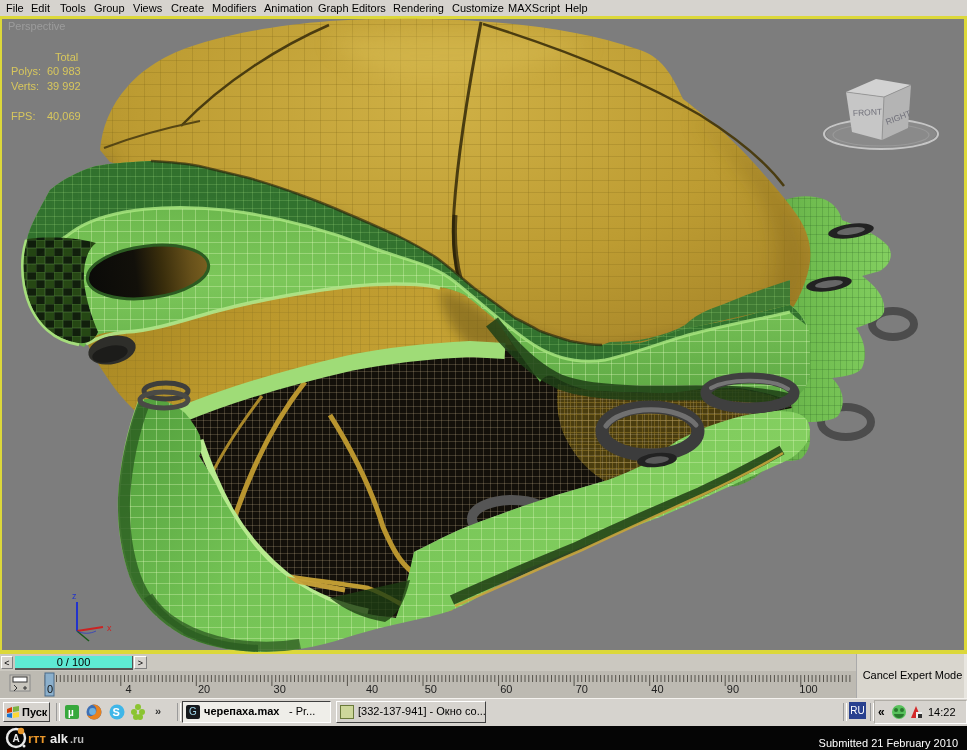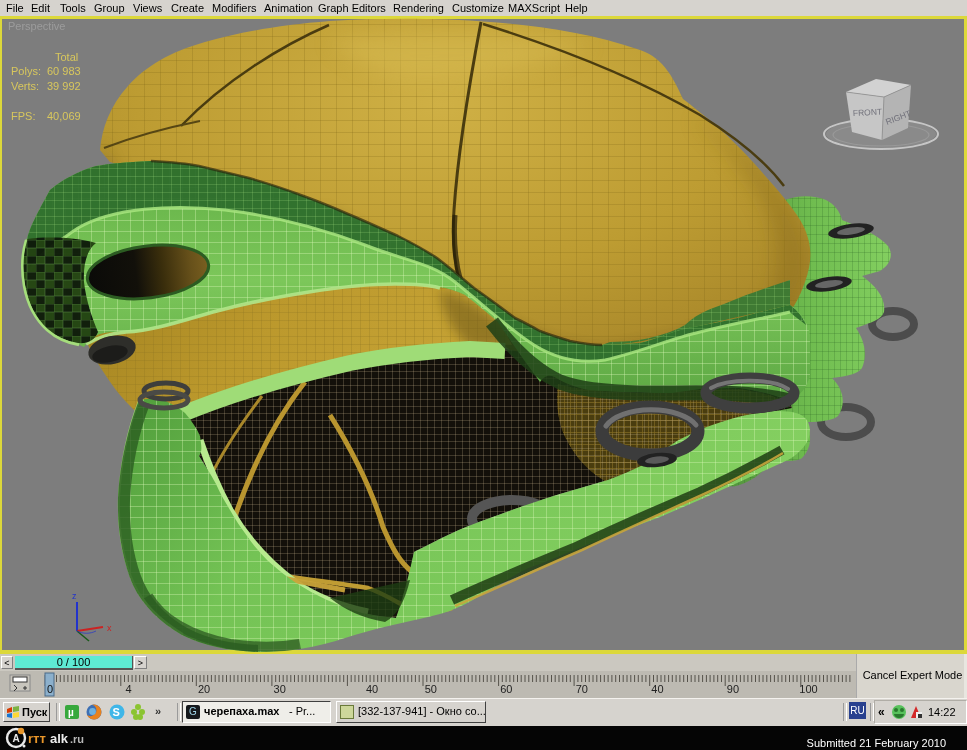--- a/index.html
+++ b/index.html
@@ -547,16 +547,16 @@
   <div id="blackbar" style="position:absolute;left:0;top:726px;width:967px;height:24px;background:#050505;">
     <svg width="180" height="24" xmlns="http://www.w3.org/2000/svg" style="position:absolute;left:4px;top:0;">
       <circle cx="12" cy="12" r="9" fill="none" stroke="#e8e8e8" stroke-width="2.4"></circle>
       <text x="8.5" y="16" font-size="10" fill="#e8e8e8" font-weight="bold">A</text>
       <circle cx="17" cy="5" r="3.2" fill="#e8962a"></circle>
       <circle cx="20" cy="20" r="1.5" fill="#e8e8e8"></circle>
       <text x="24" y="17" font-size="13" fill="#e8962a" font-weight="bold">rтт</text>
       <text x="46" y="17" font-size="13" fill="#ececec" font-weight="bold">alk</text>
       <text x="66" y="17" font-size="11" fill="#b8b8b8" font-weight="bold">.ru</text>
     </svg>
-    <span style="position:absolute;right:21px;top:11px;font-size:11px;color:#fff;padding-left:18px;">Submitted 21 February 2010</span>
+    <span style="position:absolute;right:9px;top:11px;font-size:11px;color:#fff;padding-left:18px;">Submitted 21 February 2010</span>
   </div>
 
 </div>
 
 </body></html>

